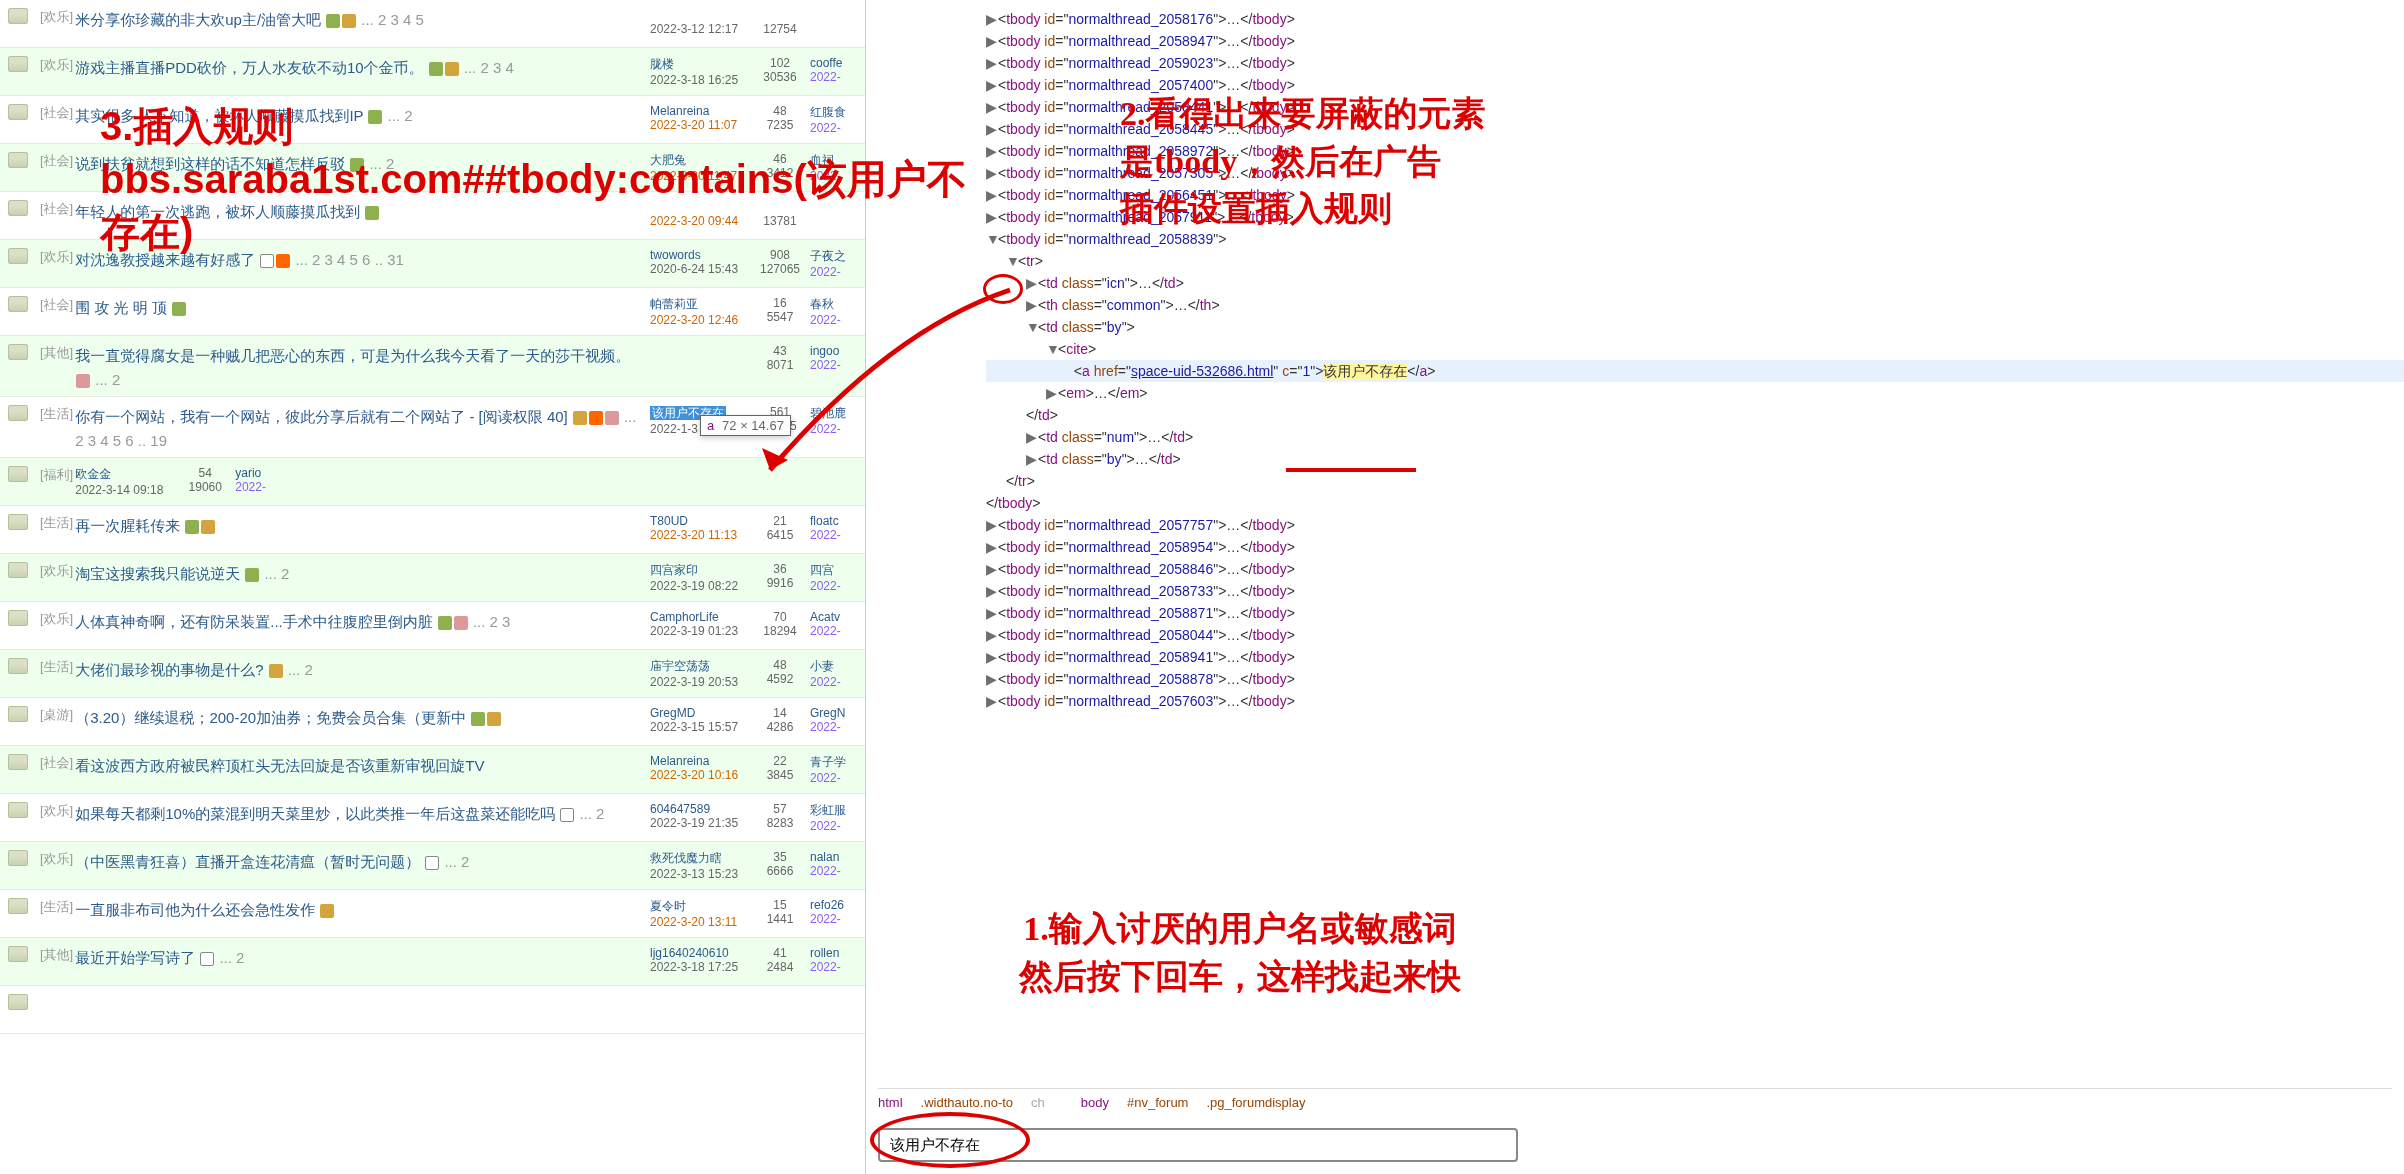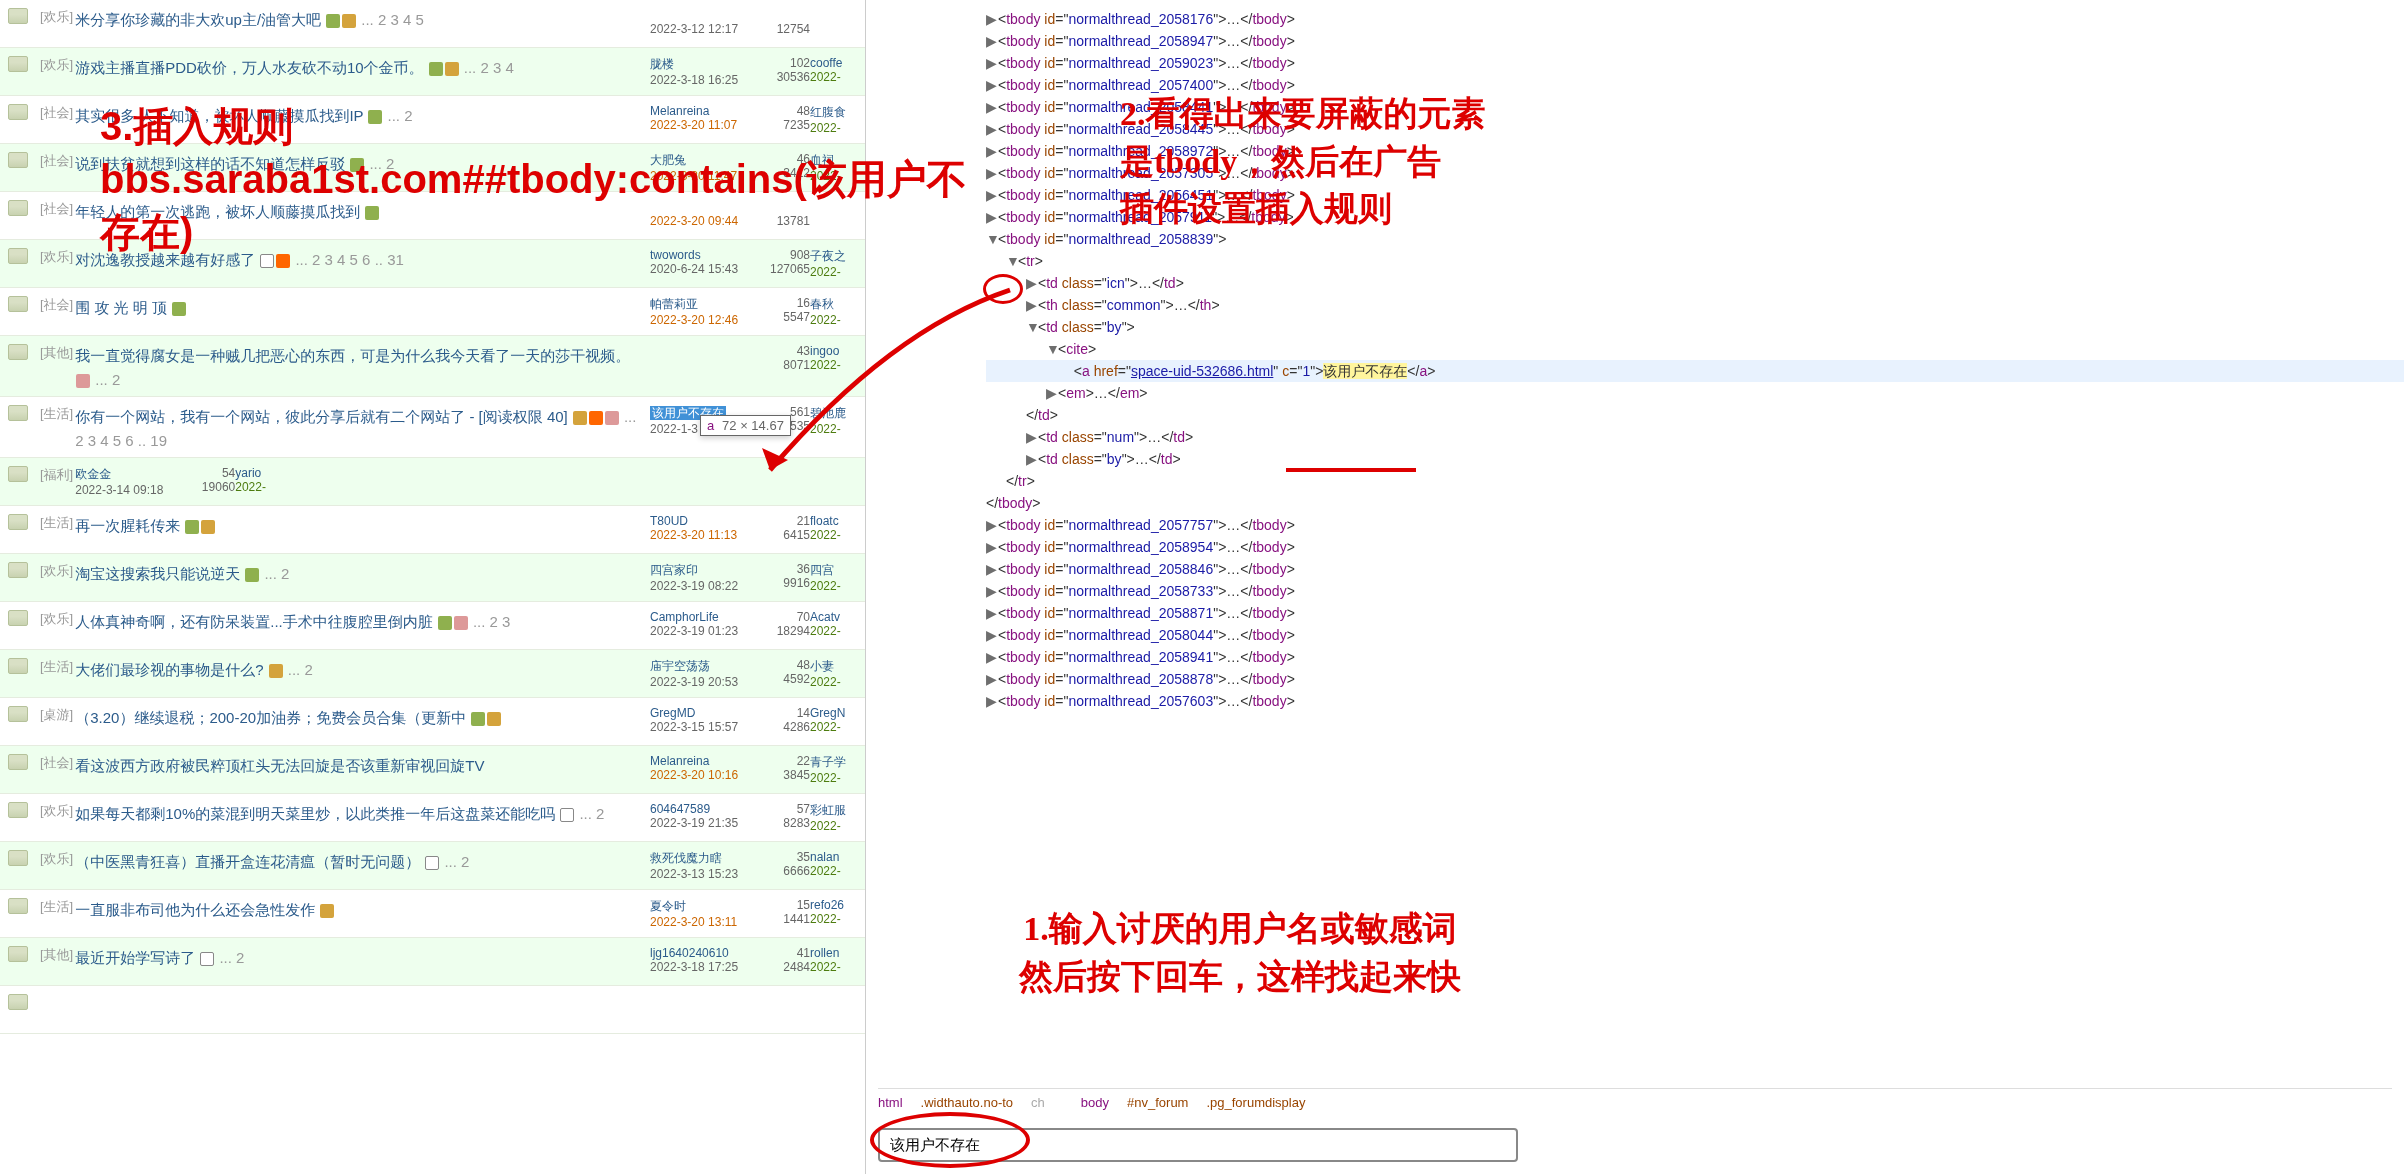--- a/index.html
+++ b/index.html
@@ -18,24 +18,24 @@
 .ico{display:inline-block;width:14px;height:14px;vertical-align:middle;margin:0 1px}
 .ico.img{background:#d4a33c;border-radius:2px}
 .ico.att{background:#8fb04e;border-radius:2px}
 .ico.mob{background:#fff;border:1px solid #888;border-radius:2px}
 .ico.fire{background:#f60;border-radius:2px}
 .ico.ag{background:#d99;border-radius:2px}
 .auth{width:100px;padding:4px 0 0 0;font-size:12px}
 .auth .u{color:#2b5b8b}
 .auth .d{color:#c60}
 .auth .d.blk{color:#666}
-.num{width:60px;padding:4px 0 0 0;font-size:12px;color:#666;text-align:right}
+.num{width:60px;padding:4px 0 0 0;font-size:12px;color:#666;text-align:center}
 .last{width:55px;padding:4px 0 0 0;font-size:12px;overflow:hidden}
 .last .u{color:#2b5b8b}
-.last .d{color:#4d7c0f}
+.last .d{color:#8b5cf6}
 .dom{font-family:Menlo,Consolas,monospace;font-size:14px;padding:8px 0 0 120px;color:#333;line-height:22px}
 .dom .ln{white-space:nowrap}
 .dom .tri{display:inline-block;width:12px;color:#6e6e6e;cursor:pointer}
 .dom .tag{color:#881280}
 .dom .attr{color:#994500}
 .dom .val{color:#1a1aa6}
 .dom .sel{background:#fff59d}
 .crumb{position:absolute;bottom:56px;left:12px;right:12px;height:30px;border-top:1px solid #ddd;padding:6px 0;font-family:Menlo,Consolas,monospace;font-size:13px}
 .crumb span{margin-right:18px;color:#5a5a5a}
 .crumb .pur{color:#881280}

